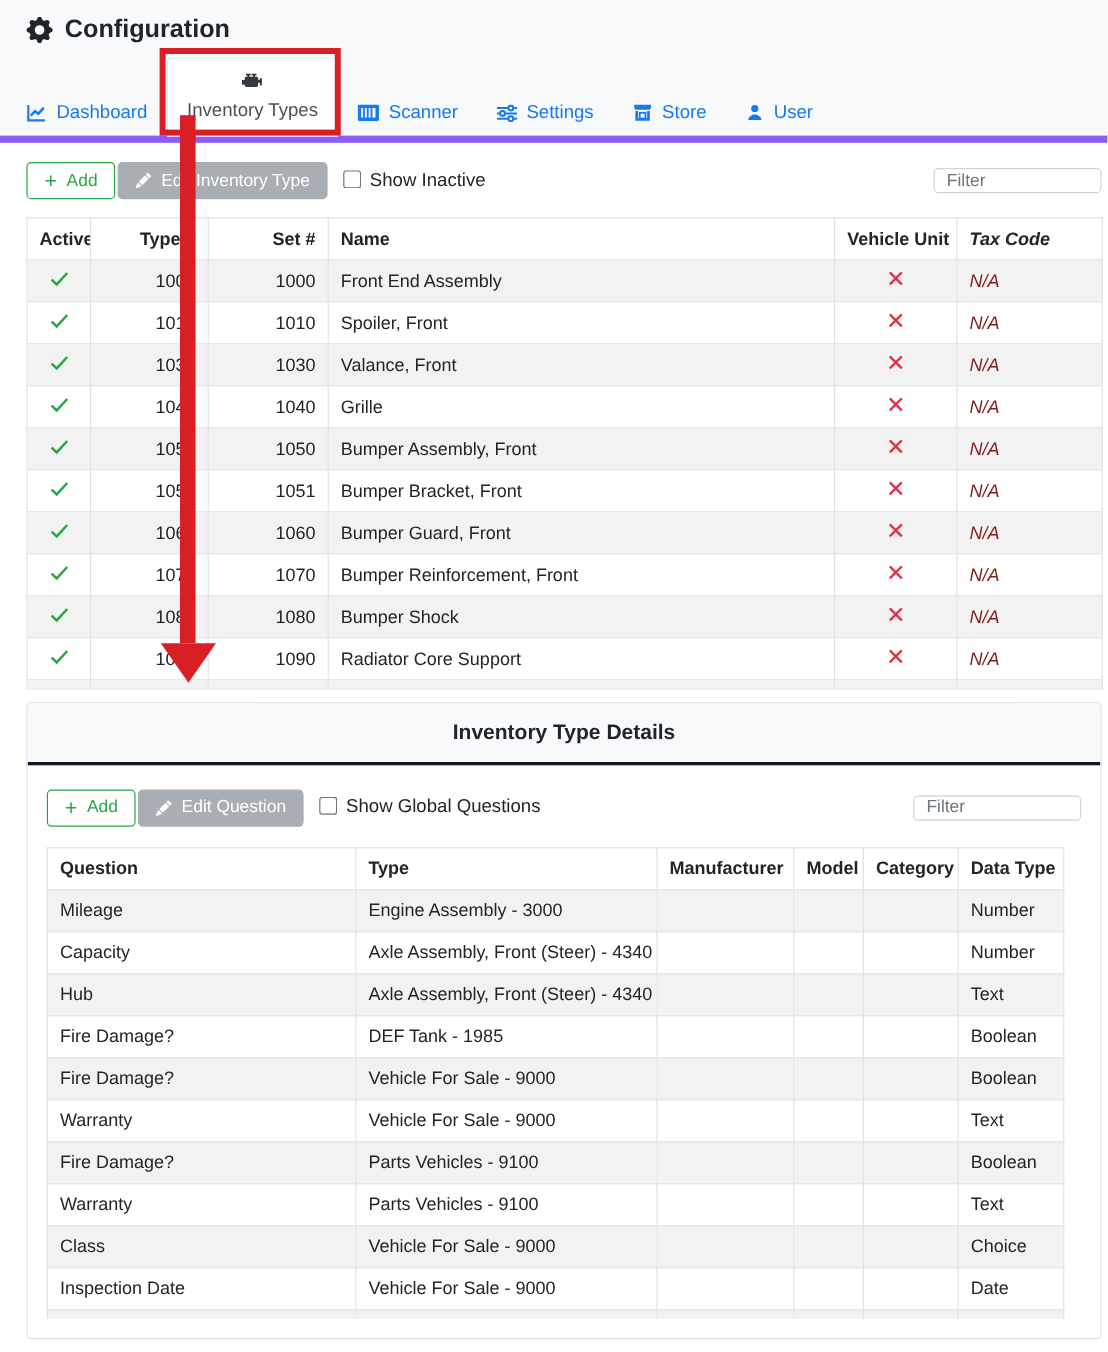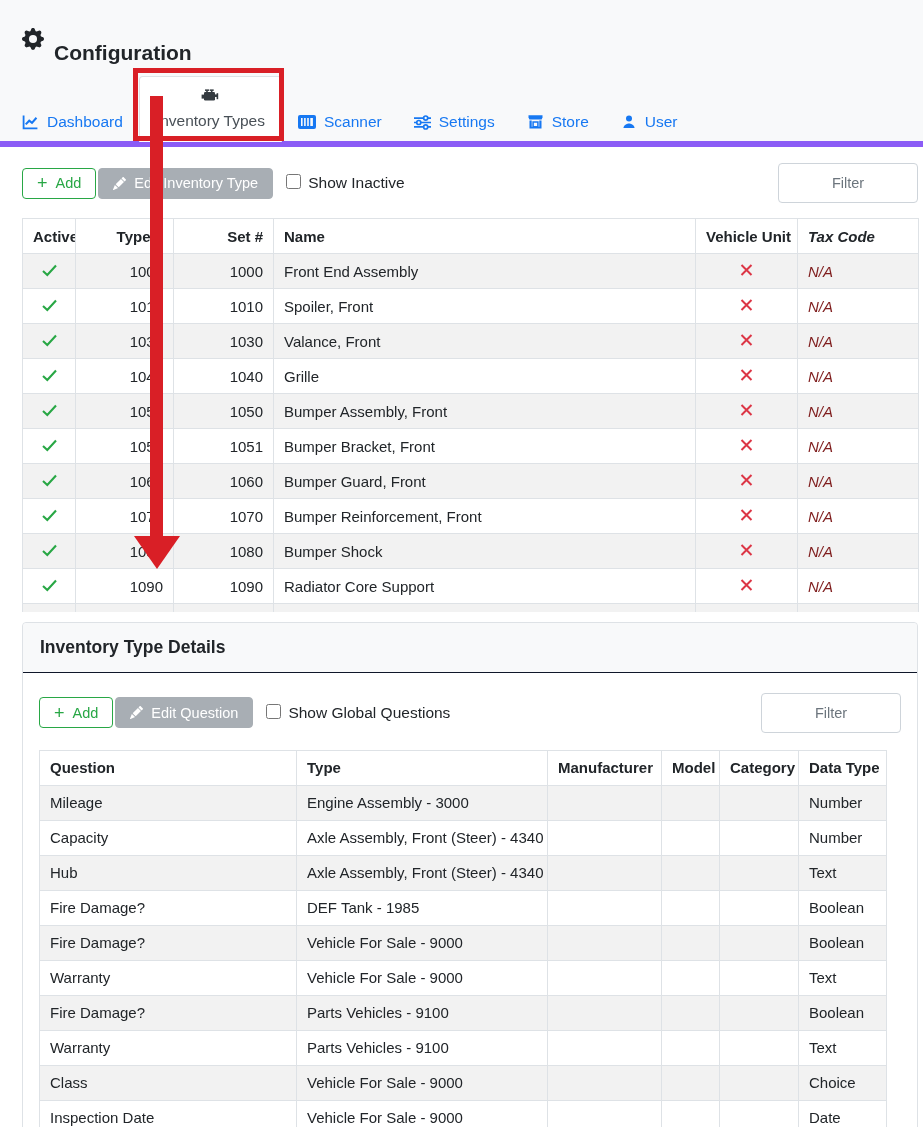--- a/index.html
+++ b/index.html
@@ -5,21 +5,21 @@
   * { box-sizing: border-box; }
   html,body { margin:0; padding:0; }
   body {
     width:923px; height:1127px; position:relative; overflow:hidden;
     background:#fff; color:#212529;
     font-family:"Liberation Sans", sans-serif;
   }
   
   .top { background:#f8f9fa; padding-top:13px; }
   .title-row { display:flex; align-items:center; gap:10px; padding:0 22px; margin-bottom:11px; }
-  .app-title { font-size:21px; font-weight:700; color:#212529;margin-top:28px; }
+  .app-title { font-size:21px; font-weight:700; color:#212529; }
   .gear { width:22px; height:22px; color:#212529; display:inline-flex; }
   .tabs { display:flex; align-items:flex-end; padding-left:6px; border-bottom:6px solid #8b5cf6; }
   .tab {
     display:inline-flex; align-items:center; gap:8px;
     font-size:15.5px; color:#1778f2; padding:11px 16px; margin-bottom:-1px;
     cursor:pointer; position:relative; white-space:nowrap;
   }
   .tab.active {
     background:#fff; color:#495057;
     border:1px solid #dee2e6; border-bottom-color:#fff;
@@ -45,38 +45,38 @@
   .content { padding:0 5px 0 22px; }
   .toolbar { display:flex; align-items:center; margin:16px 0 15px 0; }
   .btn { display:inline-flex; align-items:center; gap:8px; height:31px; padding:0 14px;
          border-radius:4px; font-size:14.5px; font-family:inherit; cursor:pointer; }
   .btn-add { background:#fff; border:1px solid #28a745; color:#28a745; }
   .btn-add .plus { font-size:18px; line-height:1; font-weight:400; }
   .btn-edit { background:#a8aeb4; border:1px solid #a8aeb4; color:#fff; margin-left:2px; }
   .chk-wrap { display:inline-flex; align-items:flex-start; gap:7px; margin-left:13px; font-size:15.5px; color:#212529; }
   .chk-wrap input { width:15px; height:15px; margin:0; }
   .filter-input {
-    margin-left:auto; width:140px; height:40px; border:1px solid #ced4da; border-radius:4px;
-    padding:0 10px; font-size:14.5px; color:#495057; font-family:inherit; outline:none; background:#fff;text-align:center;
+    margin-left:auto; width:140px; height:21px; border:1px solid #ced4da; border-radius:4px;
+    padding:0 10px; font-size:14.5px; color:#495057; font-family:inherit; outline:none; background:#fff;
   }
   .filter-input::placeholder { color:#6c757d; }
   
   table.tbl { border-collapse:collapse; table-layout:fixed; font-size:15px;padding-left:36px; }
   .tbl th, .tbl td { border:1px solid #dee2e6; padding:6px 10px; height:35px; white-space:nowrap; overflow:hidden; background:#fff; }
   .tbl th { font-weight:700; text-align:left; color:#212529; }
   .tbl tr.striped td { background:#f2f2f2; }
   .c-type, .c-set { text-align:right; padding-right:13px; }
   th.c-type, th.c-set { text-align:right; }
   .c-active, .c-vu { text-align:center; }
   .c-tax { color:#7f1d1d; font-style:italic; }
   .tbl tr.partial td { height:8px; padding:0; border-bottom:none; }
   
   .card { margin:10px 5px 0 22px; border:1px solid #dee2e6; border-radius:4px; background:#fff; }
-  .card-header { background:#f8f9fa; border-bottom:1px solid #0f172a; border-radius:4px 4px 0 0;
-                 padding:14px 17px; font-size:17.5px; font-weight:600; color:#212529; }
+  .card-header { background:#f8f9fa; border-bottom:3px solid #0f172a; border-radius:4px 4px 0 0;
+                 padding:14px 17px; font-size:17.5px; font-weight:600; color:#212529;text-align:center; }
   .card-body { padding:18px 16px 16px 16px; }
   .card-body .toolbar { margin:2px 0 17px 0; }
   .icon-svg { display:inline-flex; }
 </style>
 </head>
 <body>
 
 <div class="top">
   <div class="title-row">
     <span class="gear icon-svg">

